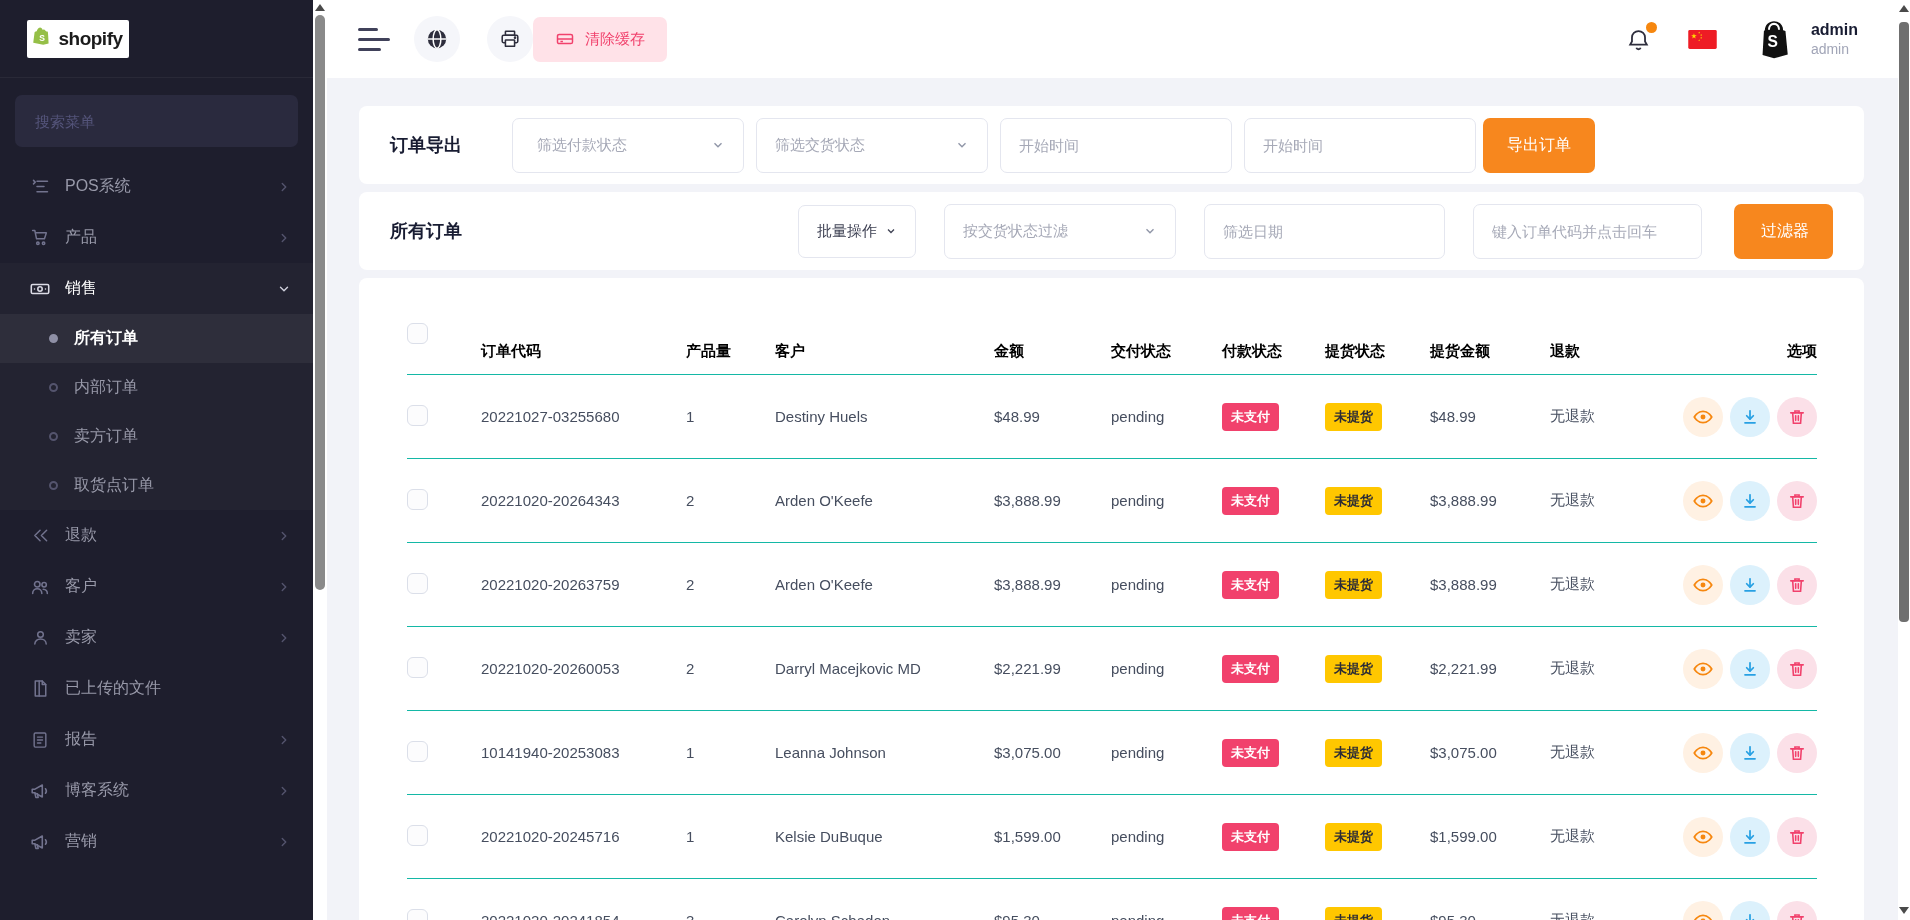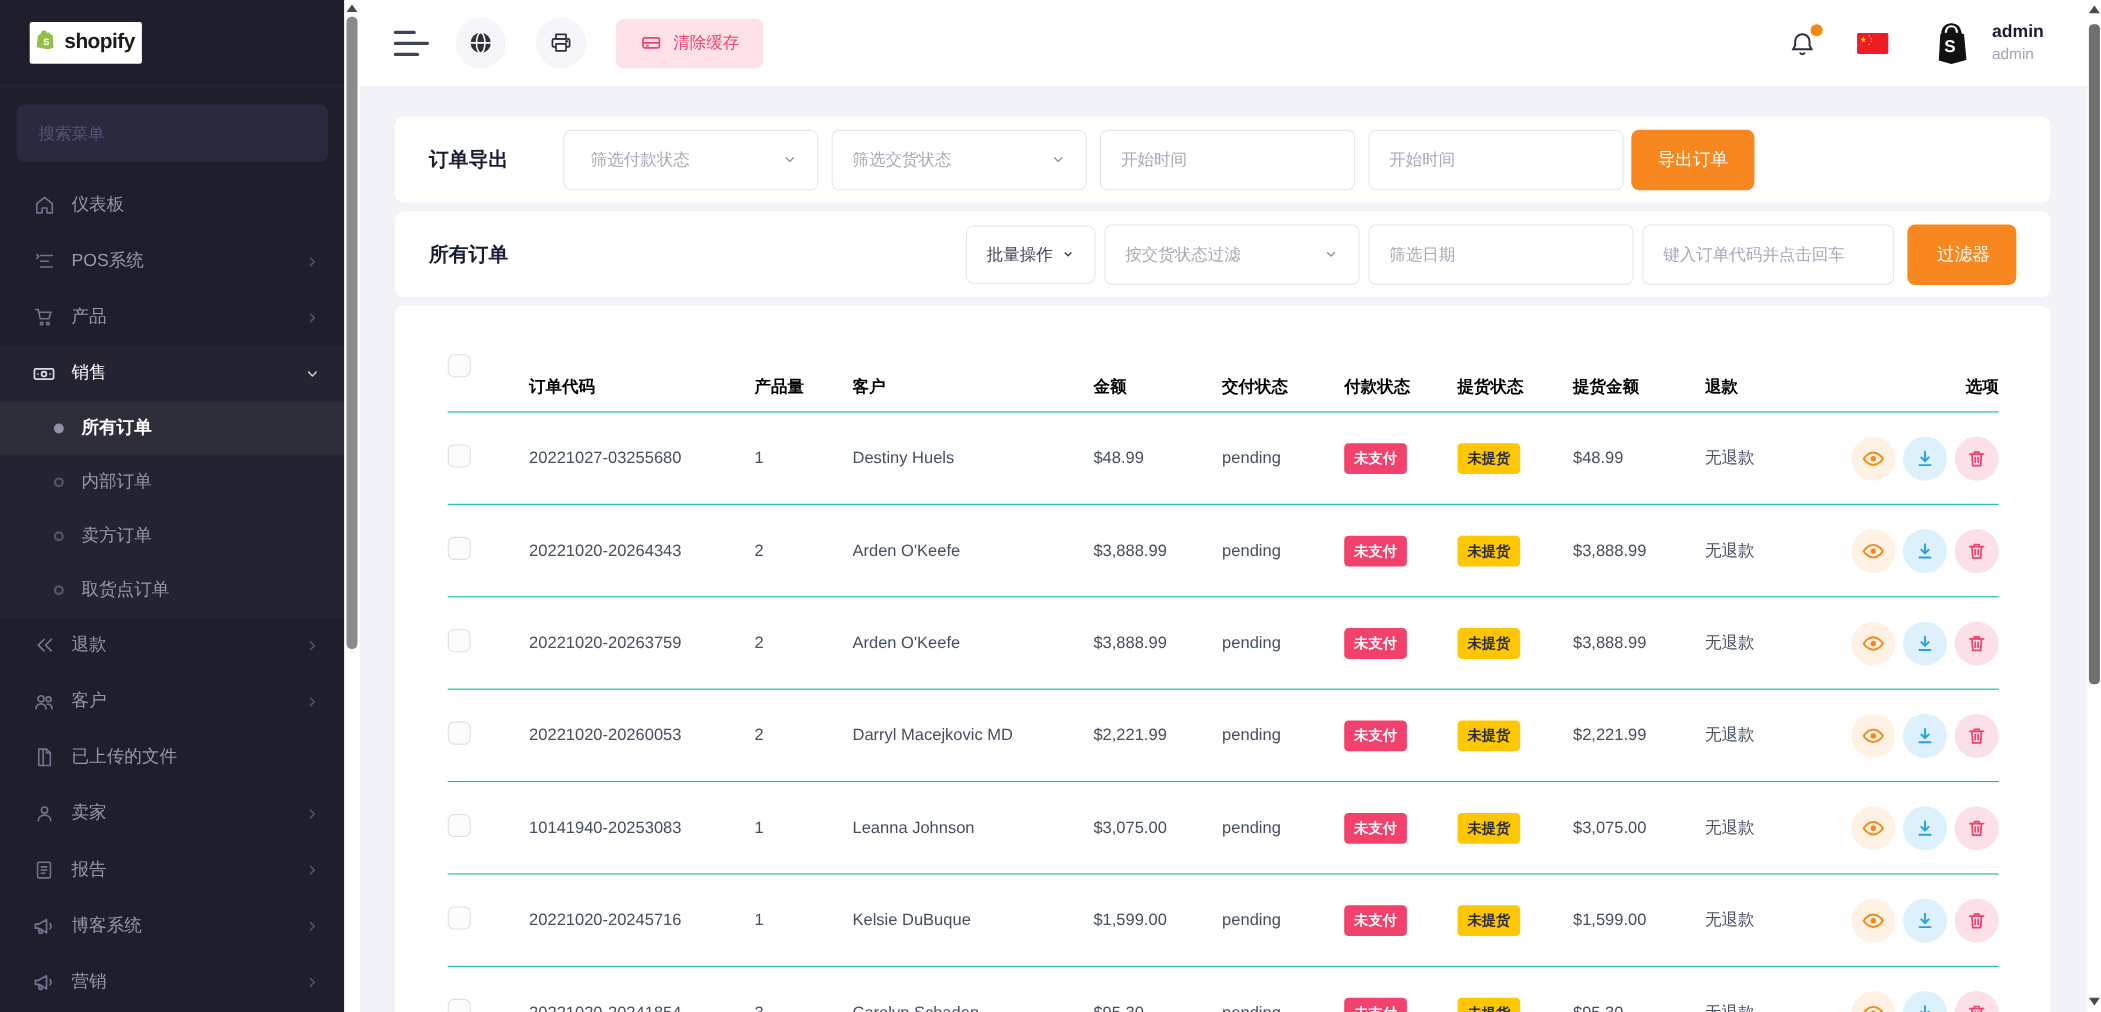--- a/index.html
+++ b/index.html
@@ -67,21 +67,21 @@
   .text-input { color:#3f4254; outline:none; }
   .text-input::placeholder { color:#a6a9b7; }
   .btn-orange { height:55px; border:none; border-radius:7px; background:var(--accent,#f7871e); color:#ffffff; font-size:16px; padding:0 24px; font-family:inherit; cursor:pointer; }
   .btn-bulk { height:53px; background:#fff; border:1px solid #e4e6ef; border-radius:7px; color:#3f4254; font-size:15px; display:flex; align-items:center; gap:8px; padding:0 18px; font-family:inherit; cursor:pointer; }
 
   
   .export-card .select, .export-card .text-input { width:232px; margin-left:12px; }
   .export-card .first-ctrl { margin-left:50px;padding-left:24px; }
   .export-card .btn-orange { margin-left:7px; }
   
-  .orders-right { margin-left:auto; display:flex; align-items:center; }
+  .orders-right { margin-left:auto; display:flex; align-items:center;gap:20px; }
   .orders-right .select { width:232px; margin-left:8px; height:55px; }
   .orders-right .text-input { margin-left:8px; height:55px; }
   .orders-right .inp-date { width:241px; }
   .orders-right .inp-code { width:229px; }
   .orders-right .btn-orange { margin-left:12px;padding-left:27px; }
 
   
   .table-card { padding:0 47px 0 48px; height:700px; }
   .thead, .trow { display:grid; grid-template-columns:74px 205px 89px 219px 117px 111px 103px 105px 120px 133px 1fr; align-items:center; }
   .thead { height:96px; padding-top:18px; }
@@ -112,28 +112,20 @@
               <text x="7" y="16" font-size="10" font-weight="bold" fill="#ffffff" font-family="Liberation Sans, sans-serif">S</text>
             </svg>
         </span>
         <span class="logo-text">shopify</span>
       </div>
     </div>
     <div class="search-wrap">
       <input class="search-input" type="text" placeholder="搜索菜单" style="">
     </div>
     <nav class="menu" id="sidebar-menu">
-        <div class="menu-item">
-          <span class="mi-icon">
-            <svg width="21" height="21" viewBox="0 0 24 24" fill="none" stroke="#72738e" stroke-width="1.7" stroke-linecap="round" stroke-linejoin="round">
-              <path d="M4 10.5L12 4l8 6.5V20h-5.5v-5h-5v5H4z"></path>
-            </svg>
-          </span>
-          <span class="mi-label">仪表板</span>
-        </div>
         <div class="menu-item">
           <span class="mi-icon">
             <svg width="21" height="21" viewBox="0 0 24 24" fill="none" stroke="#72738e" stroke-width="1.7" stroke-linecap="round" stroke-linejoin="round">
               <path d="M8 6h12M8 12h8M8 18h12"></path>
               <path d="M4 5l2 2-2 2"></path>
             </svg>
           </span>
           <span class="mi-label">POS系统</span>
           <span class="mi-chevron">
             <svg width="14" height="14" viewBox="0 0 24 24" fill="none" stroke="#54546d" stroke-width="2.4" stroke-linecap="round" stroke-linejoin="round">
@@ -214,40 +206,40 @@
           <span class="mi-label">客户</span>
           <span class="mi-chevron">
             <svg width="14" height="14" viewBox="0 0 24 24" fill="none" stroke="#54546d" stroke-width="2.4" stroke-linecap="round" stroke-linejoin="round">
               <path d="M9 6l6 6-6 6"></path>
             </svg>
           </span>
         </div>
         <div class="menu-item">
           <span class="mi-icon">
             <svg width="21" height="21" viewBox="0 0 24 24" fill="none" stroke="#72738e" stroke-width="1.7" stroke-linecap="round" stroke-linejoin="round">
-              <path d="M6 3.5h8l4 4V20.5H6z"></path>
-              <path d="M14 3.5v4h4"></path>
-              <path d="M10.5 3.5v17"></path>
-            </svg>
-          </span>
-          <span class="mi-label">已上传的文件</span>
-        </div>
-        <div class="menu-item">
-          <span class="mi-icon">
-            <svg width="21" height="21" viewBox="0 0 24 24" fill="none" stroke="#72738e" stroke-width="1.7" stroke-linecap="round" stroke-linejoin="round">
               <circle cx="12" cy="8.5" r="3.2"></circle>
               <path d="M5.5 19.5c0-3.6 2.9-5.8 6.5-5.8s6.5 2.2 6.5 5.8"></path>
             </svg>
           </span>
           <span class="mi-label">卖家</span>
           <span class="mi-chevron">
             <svg width="14" height="14" viewBox="0 0 24 24" fill="none" stroke="#54546d" stroke-width="2.4" stroke-linecap="round" stroke-linejoin="round">
               <path d="M9 6l6 6-6 6"></path>
             </svg>
           </span>
+        </div>
+        <div class="menu-item">
+          <span class="mi-icon">
+            <svg width="21" height="21" viewBox="0 0 24 24" fill="none" stroke="#72738e" stroke-width="1.7" stroke-linecap="round" stroke-linejoin="round">
+              <path d="M6 3.5h8l4 4V20.5H6z"></path>
+              <path d="M14 3.5v4h4"></path>
+              <path d="M10.5 3.5v17"></path>
+            </svg>
+          </span>
+          <span class="mi-label">已上传的文件</span>
         </div>
         <div class="menu-item">
           <span class="mi-icon">
             <svg width="20" height="20" viewBox="0 0 24 24" fill="none" stroke="#72738e" stroke-width="1.7" stroke-linecap="round" stroke-linejoin="round">
               <rect x="5" y="3.5" width="14" height="17" rx="1.5"></rect>
               <path d="M9 8.5h6M9 12h6M9 15.5h4"></path>
             </svg>
           </span>
           <span class="mi-label">报告</span>
           <span class="mi-chevron">
@@ -313,21 +305,21 @@
       <div class="icon-circle" style="margin-left:27px;">
         <span style="display:flex;">
           <svg width="22" height="22" viewBox="0 0 24 24" fill="none" stroke="#2e2e3d" stroke-width="1.7">
               <rect x="7" y="3.5" width="10" height="4.5" rx="0.5"></rect>
               <rect x="3.5" y="8" width="17" height="8" rx="1.5"></rect>
               <rect x="7" y="13" width="10" height="7" rx="0.5" fill="#ffffff"></rect>
               <circle cx="17.5" cy="10.5" r="0.6" fill="#2e2e3d"></circle>
             </svg>
         </span>
       </div>
-      <button class="btn-clear-cache" style="margin-left:27px;">
+      <button class="btn-clear-cache" style="">
         <span style="display:flex;">
           <svg width="20" height="20" viewBox="0 0 24 24" fill="none" stroke="#f1416c" stroke-width="1.8">
               <rect x="3" y="6.5" width="18" height="11" rx="2"></rect>
               <path d="M3 12h18"></path>
               <path d="M6.5 15h3"></path>
             </svg>
         </span>
         <span>清除缓存</span>
       </button>
 

